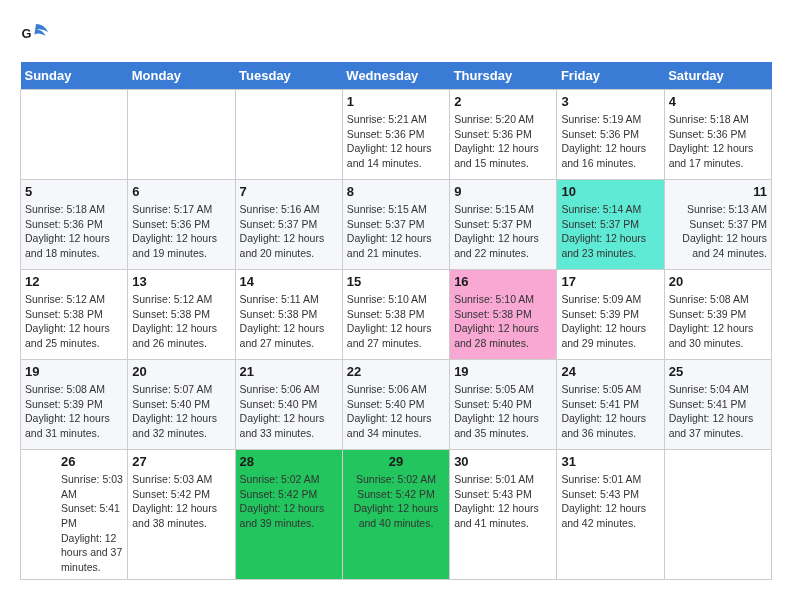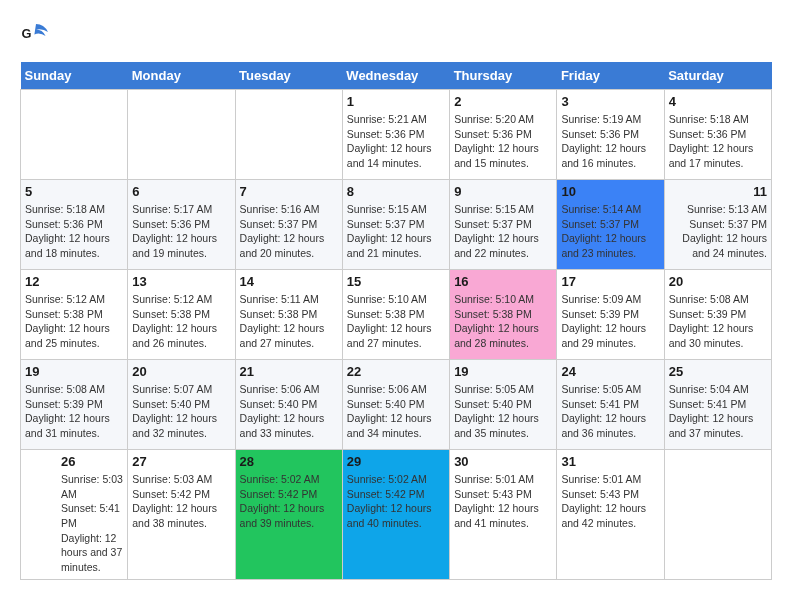--- a/index.html
+++ b/index.html
@@ -171,21 +171,21 @@
           <div class="day-info" style="white-space: pre-line;">Sunrise: 5:15 AM
 Sunset: 5:37 PM
 Daylight: 12 hours and 21 minutes.</div>
         </td>
         <td style="background: rgb(245, 247, 250);">
           <div class="day-number">9</div>
           <div class="day-info" style="white-space: pre-line;">Sunrise: 5:15 AM
 Sunset: 5:37 PM
 Daylight: 12 hours and 22 minutes.</div>
         </td>
-        <td style="background: #3b82f6;">
+        <td style="background: #5eead4;">
           <div class="day-number">10</div>
           <div class="day-info" style="white-space: pre-line;">Sunrise: 5:14 AM
 Sunset: 5:37 PM
 Daylight: 12 hours and 23 minutes.</div>
         </td>
         <td style="background: rgb(245, 247, 250); text-align: right;">
           <div class="day-number">11</div>
           <div class="day-info" style="white-space: pre-line;">Sunrise: 5:13 AM
 Sunset: 5:37 PM
 Daylight: 12 hours and 24 minutes.</div>
@@ -291,21 +291,21 @@
           <div class="day-info" style="white-space: pre-line;">Sunrise: 5:03 AM
 Sunset: 5:42 PM
 Daylight: 12 hours and 38 minutes.</div>
         </td>
         <td style="background: #22c55e; margin-top: 20px;">
           <div class="day-number">28</div>
           <div class="day-info" style="white-space: pre-line;">Sunrise: 5:02 AM
 Sunset: 5:42 PM
 Daylight: 12 hours and 39 minutes.</div>
         </td>
-        <td style="background: #0ea5e9;">
+        <td style="background: #22c55e; text-align: center;">
           <div class="day-number">29</div>
           <div class="day-info" style="white-space: pre-line;">Sunrise: 5:02 AM
 Sunset: 5:42 PM
 Daylight: 12 hours and 40 minutes.</div>
         </td>
         <td style="background: rgb(255, 255, 255);">
           <div class="day-number">30</div>
           <div class="day-info" style="white-space: pre-line;">Sunrise: 5:01 AM
 Sunset: 5:43 PM
 Daylight: 12 hours and 41 minutes.</div>

